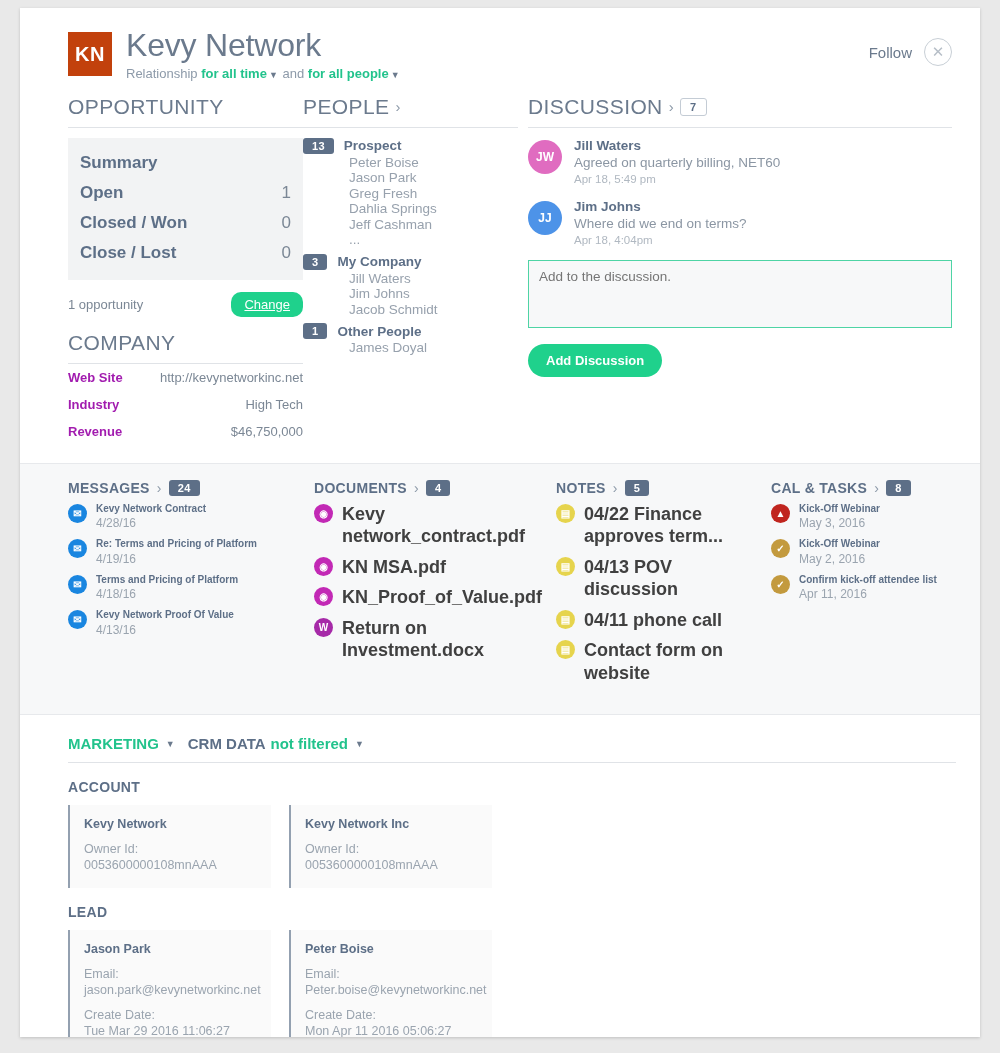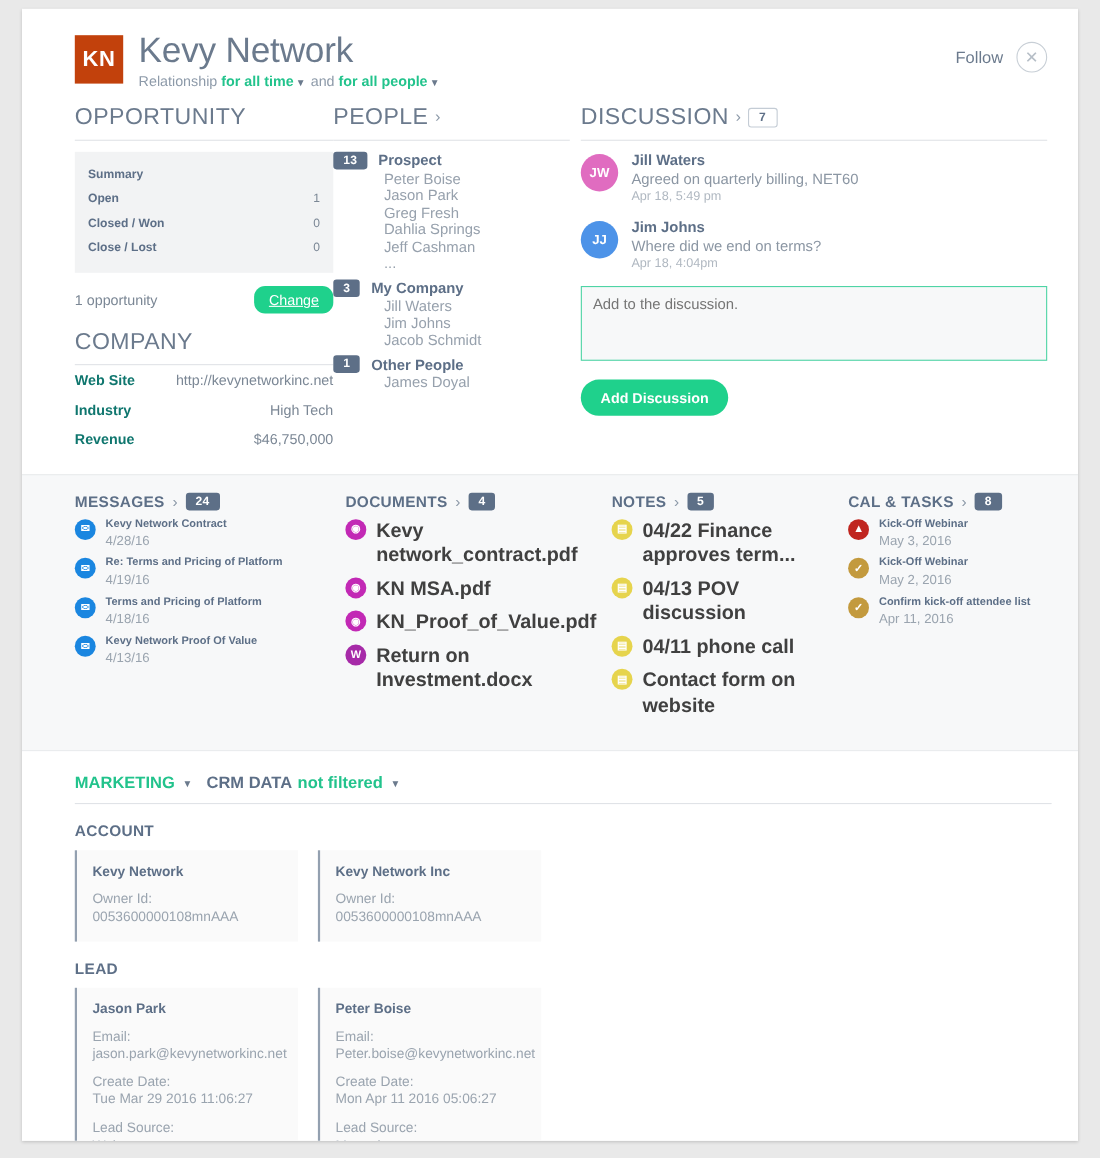--- a/index.html
+++ b/index.html
@@ -59,35 +59,35 @@
   .pill {
     background: #5d6f87; color: #ffffff; font-size: 11px; font-weight: bold;
     border-radius: 3px; padding: 2px 9px; letter-spacing: 0.3px;
   }
   .pill-outline {
     border: 1px solid #c4ccd5; color: #5d6f87; background: #fff;
     font-size: 11px; font-weight: bold; border-radius: 3px; padding: 2px 9px;
   }
 
   .summary { background: #f2f3f4; padding: 10px 12px 12px 12px; }
-  .srow { display: flex; justify-content: space-between; font-size: 11px; padding: 5px 0; }
+  .srow { display: flex; justify-content: space-between; font-size: 17px; padding: 5px 0; }
   .srow .k { color: #5d6f87; font-weight: bold; }
   .srow .v { color: #7b8795; }
   .oppfoot { display: flex; justify-content: space-between; align-items: center; margin-top: 12px; }
   .oppfoot .cnt { font-size: 13px; color: #7b8795; }
   .btn-green {
     background: #1fd18c; color: #fff; font-size: 13px;
     padding: 5px 13px; border: none; border-radius: 10px; cursor: pointer; text-decoration: underline;
   }
   .company-head {
     font-size: 21px; font-weight: 300; color: #6b7a8d; letter-spacing: 0.4px;
     margin-top: 14px; padding-bottom: 8px; border-bottom: 1px solid #e0e3e7;
   }
   .crow { display: flex; justify-content: space-between; font-size: 13px; padding: 6px 0; }
-  .crow .k { color: #0f766e; font-weight: bold; }
+  .crow .k { color: #a21caf; font-weight: bold; }
   .crow .v { color: #7b8795; }
 
   .grp { margin-bottom: 6px; }
   .grp-head { display: flex; align-items: center; gap: 10px; margin-bottom: 1px; }
   .grp-head .lbl { font-size: 13.5px; font-weight: bold; color: #5d6f87; }
   .grp .person { font-size: 13.5px; color: #97a1ad; margin-left: 46px; line-height: 1.15; }
 
   .disc-item { display: flex; gap: 12px; margin-bottom: 14px; }
   .avatar {
     width: 34px; height: 34px; border-radius: 50%; flex: none;

